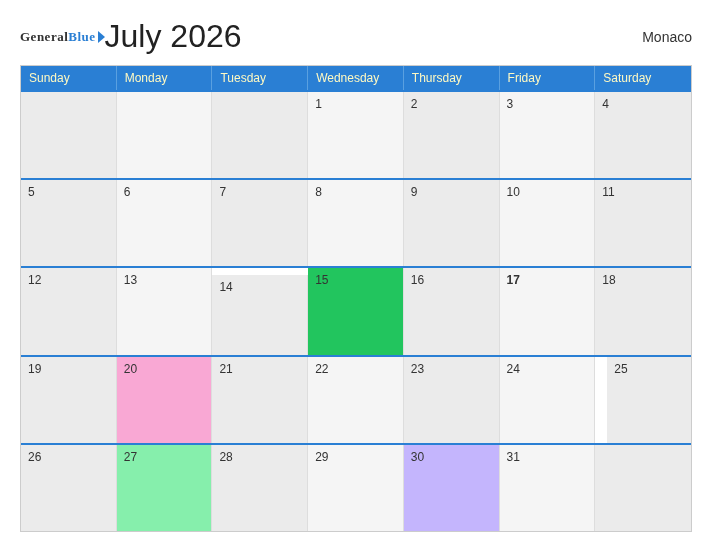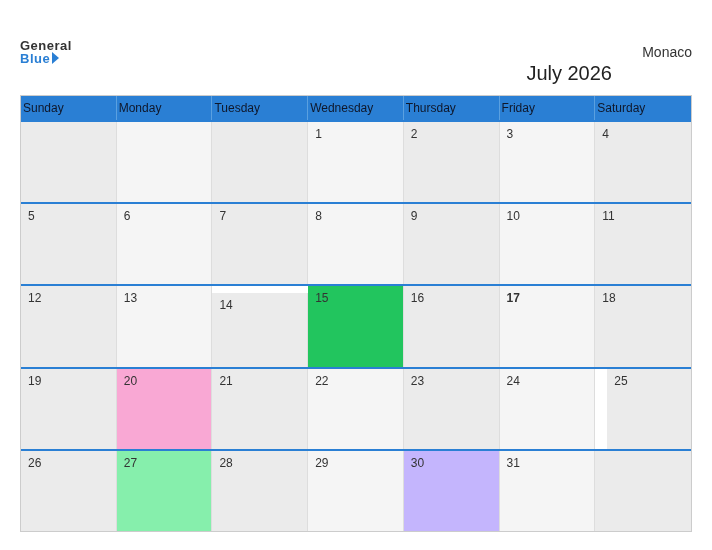--- a/index.html
+++ b/index.html
@@ -18,23 +18,24 @@
       flex-direction: column;
     }
     .header {
       display: flex;
       align-items: center;
       justify-content: space-between;
       margin-bottom: 10px;
     }
     .logo {
       display: flex;
-      flex-direction: column;
+      flex-direction: row;
       align-items: flex-start;
       line-height: 1;
+      font-family: Liberation Serif, serif;
     }
     .logo-general {
       font-size: 13px;
       font-weight: bold;
       color: #333;
       letter-spacing: 0.5px;
     }
     .logo-blue {
       font-size: 13px;
       font-weight: bold;
@@ -45,50 +46,49 @@
     }
     .logo-triangle {
       width: 0;
       height: 0;
       border-left: 7px solid #2a7fd4;
       border-top: 6px solid transparent;
       border-bottom: 6px solid transparent;
       margin-left: 2px;
     }
     .calendar-title {
-      font-size: 20px;
+      font-size: 32px;
       font-weight: normal;
       color: #222;
-      text-align: right;
+      text-align: left;
       flex: 1;
-      margin-top: 44px;
     }
     .country {
       font-size: 14px;
       color: #333;
       text-align: right;
       min-width: 80px;
     }
     .calendar {
       flex: 1;
       display: flex;
       flex-direction: column;
       border: 1px solid #ccc;
     }
     .cal-header-row {
       display: grid;
       grid-template-columns: repeat(7, 1fr);
       background: #2a7fd4;
     }
     .cal-header-cell {
-      color: #0f172a;
+      color: #fef9c3;
       font-size: 12px;
       font-weight: normal;
       text-align: left;
-      padding: 5px 2px;
+      padding: 5px 8px;
       border-right: 1px solid #5aa0e0;
     }
     .cal-header-cell:last-child {
       border-right: none;
     }
     .cal-week {
       display: grid;
       grid-template-columns: repeat(7, 1fr);
       flex: 1;
       border-top: 2px solid #2a7fd4;

